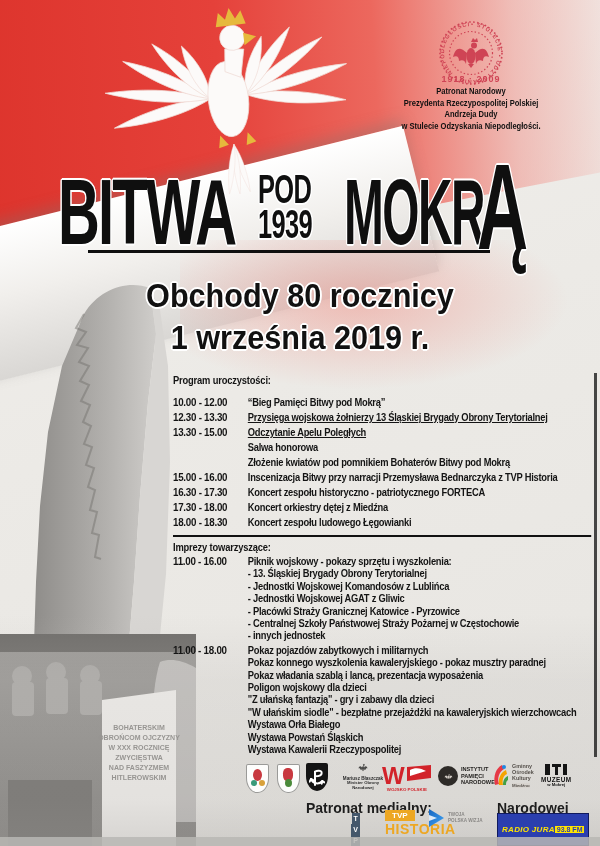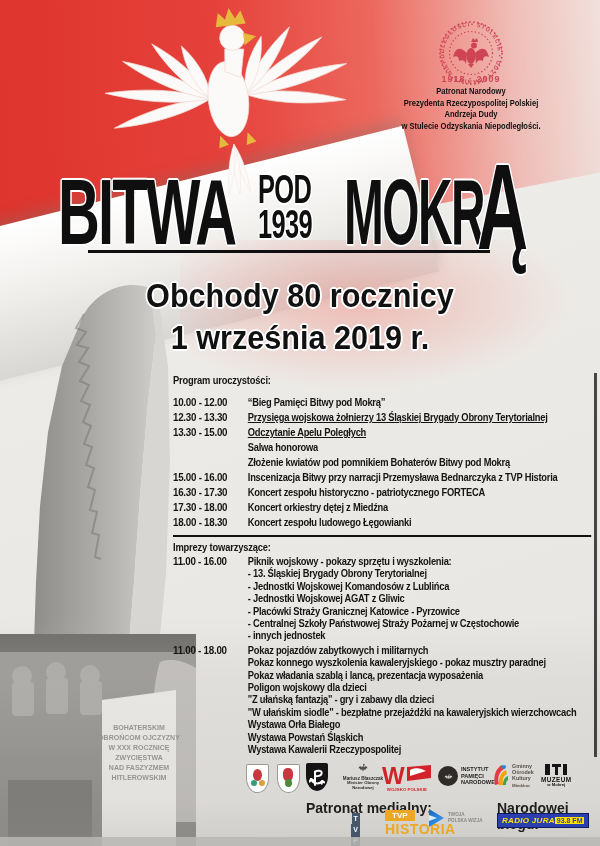--- a/index.html
+++ b/index.html
@@ -66,21 +66,21 @@
   .ipn{display:flex;align-items:center;gap:3px;}
   .ipn-circle{width:20px;height:20px;border-radius:50%;background:#2e2b28;display:flex;align-items:center;justify-content:center;}
   .tvpk{display:flex;align-items:flex-end;flex-direction:column;}
   .tvpk .l{background:#44576b;color:#fff;font-weight:bold;font-size:7px;padding:2px 2px;margin-right:1px;}
   .tvpk .city{background:#e02b20;color:#fff;font-weight:bold;font-size:8px;padding:2px 4px;letter-spacing:.5px;}
   .tvph{display:flex;flex-direction:column;align-items:flex-start;}
   .tvph .box{background:#eda723;color:#fff;font-weight:bold;font-size:8px;padding:1px 7px;}
   .tvph .nm{color:#eda723;font-weight:bold;font-size:14px;letter-spacing:.5px;}
   .wizja{display:flex;align-items:center;gap:3px;}
   .wizja .txt{color:#8a8886;font-weight:bold;font-size:4.6px;line-height:6px;}
-  .radio{display:flex;align-items:center;gap:0;background:#2b3faf;border:1px solid #101a5e;padding:2px 4px;}
+  .radio{display:flex;align-items:center;gap:0;background:#2b3faf;border:1px solid #101a5e;padding:11px 4px;}
   .radio .nm{color:#ffe400;font-weight:bold;font-style:italic;font-size:8px;letter-spacing:.3px;}
   .radio .fq{background:#ffe400;color:#2b3faf;font-weight:bold;font-size:7px;padding:0 2px;}
   .plabel{position:absolute;font-weight:bold;font-size:14px;color:#1d1d1d;}
 </style>
 </head>
 <body>
 
 <div class="poster">
 
   <div class="flag-red"></div>

